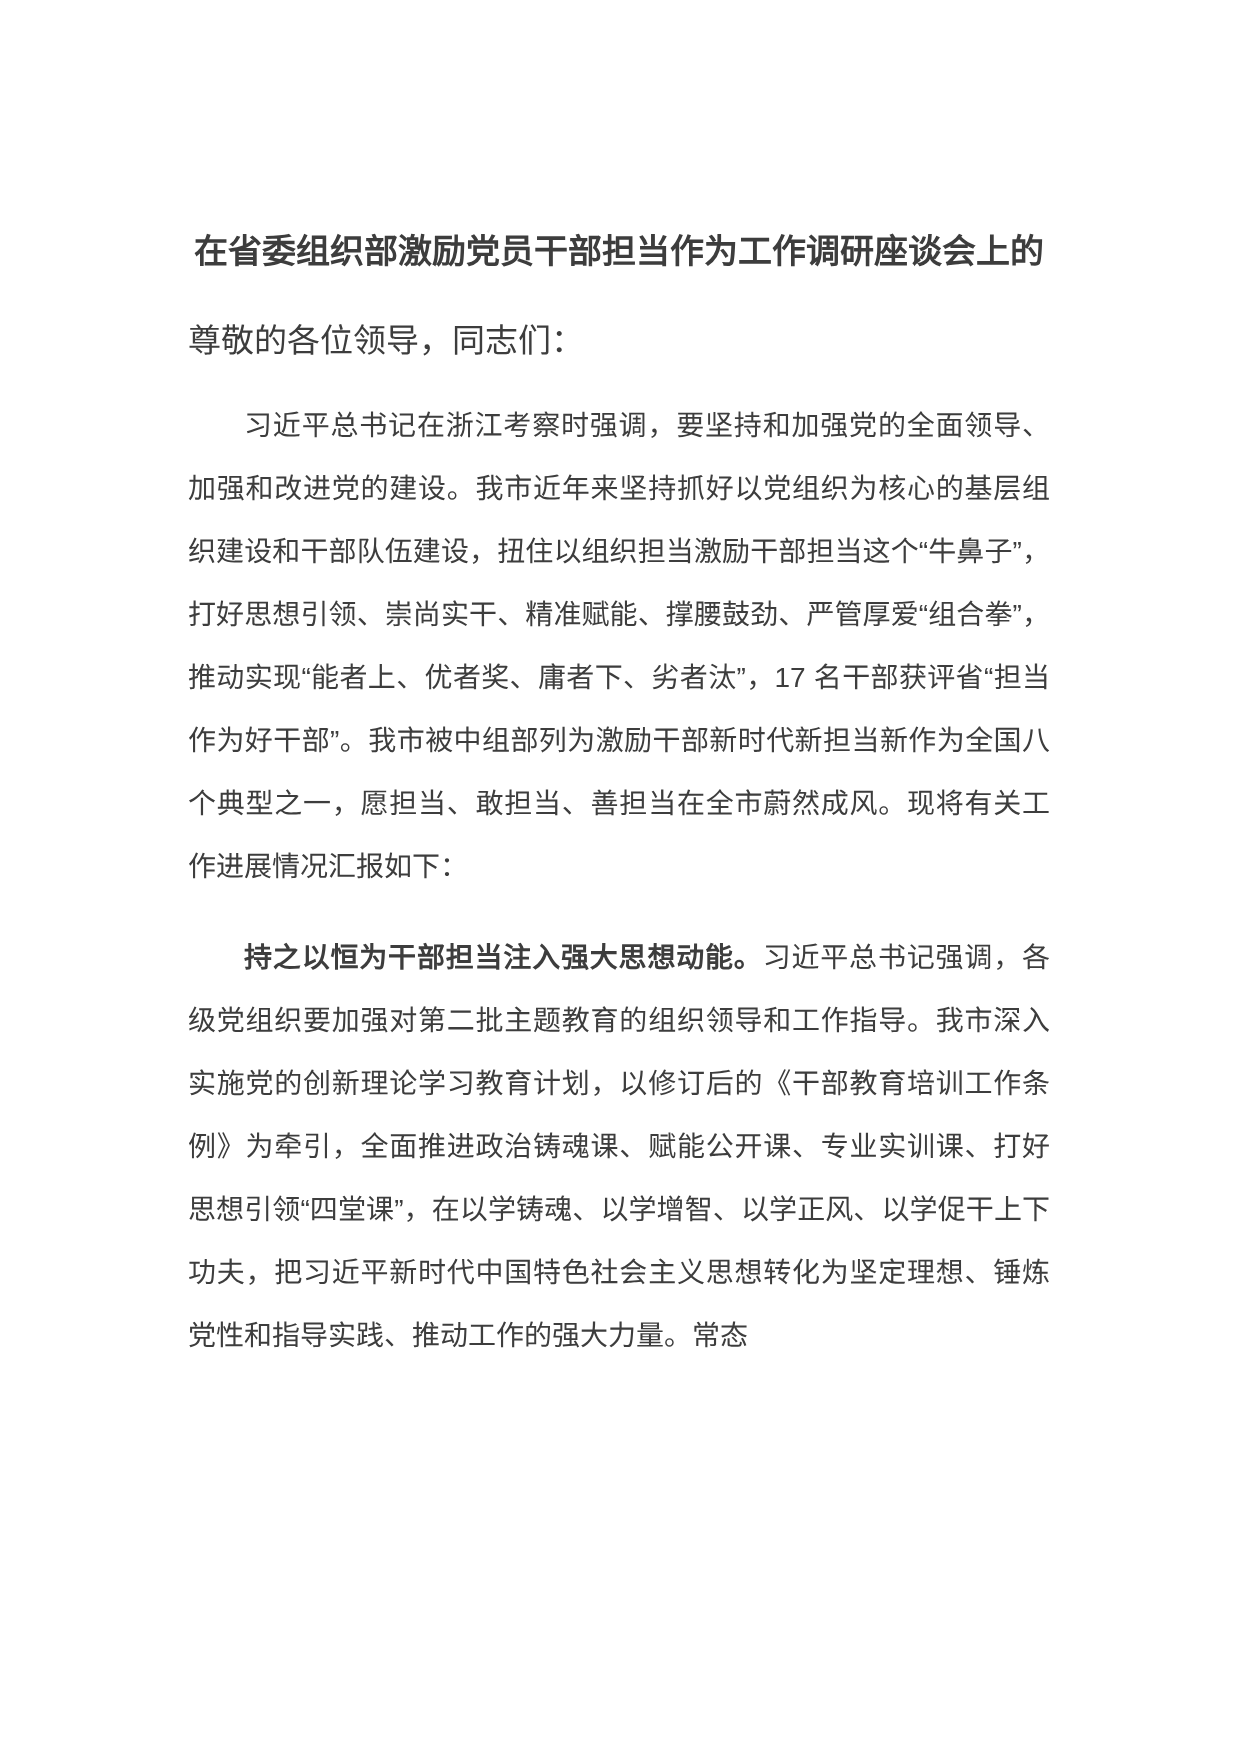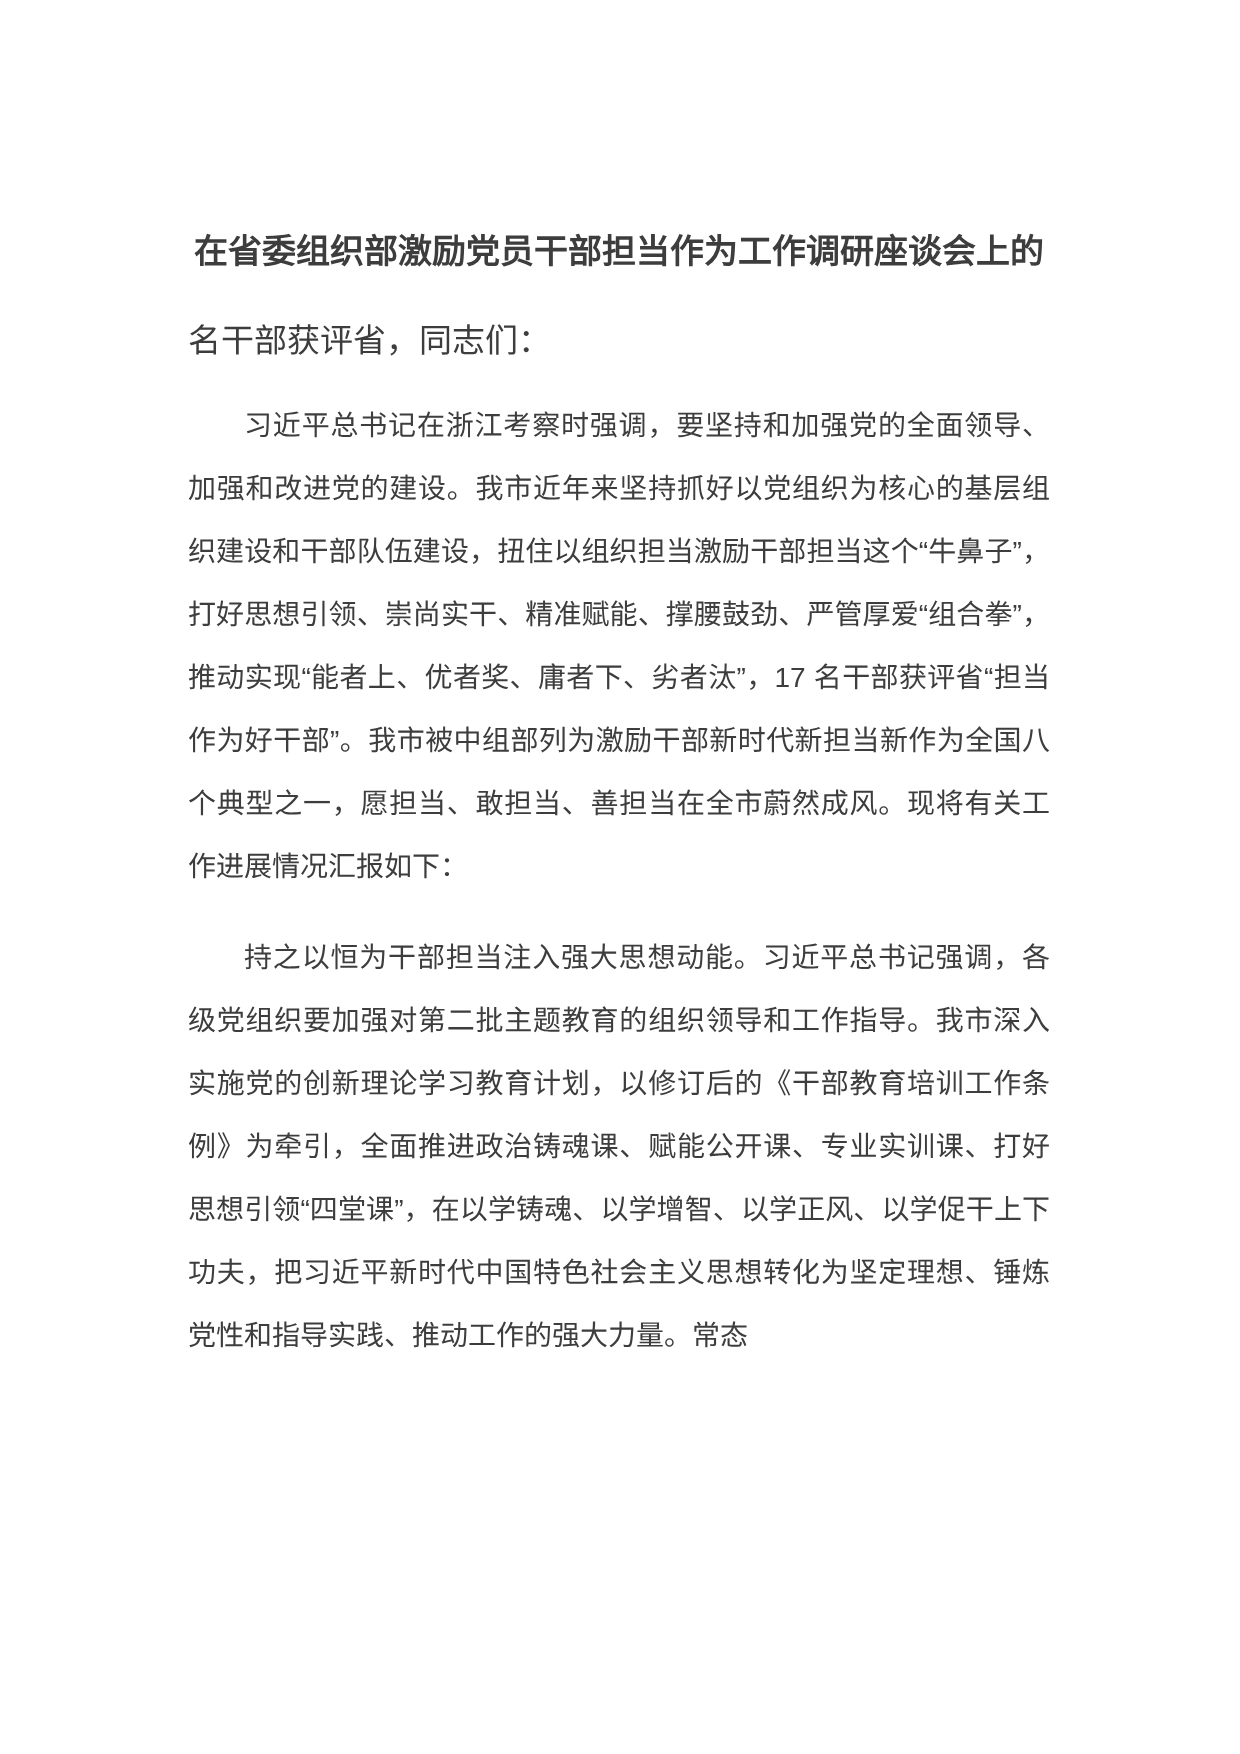--- a/index.html
+++ b/index.html
@@ -43,33 +43,33 @@
     font-size: 28px;
     line-height: 63px;
     text-align: justify;
     text-indent: 2em;
     color: #3d3d3d;
   }
   .para.second {
     margin-top: 28px;
   }
   .lead-bold {
-    font-weight: 400;
+    font-weight: 700;
   }
 </style>
 </head>
 <body>
 
 <div class="doc-page">
 
   <h1 class="doc-title">
     <span class="title-line">在省委组织部激励党员干部担当作为工作调研座谈会上的</span>
   </h1>
 
-  <p class="salutation">名干部获评省，同志们：</p>
+  <p class="salutation">尊敬的各位领导，同志们：</p>
 
   <p class="para">习近平总书记在浙江考察时强调，要坚持和加强党的全面领导、加强和改进党的建设。我市近年来坚持抓好以党组织为核心的基层组织建设和干部队伍建设，扭住以组织担当激励干部担当这个“牛鼻子”，打好思想引领、崇尚实干、精准赋能、撑腰鼓劲、严管厚爱“组合拳”，推动实现“能者上、优者奖、庸者下、劣者汰”，17 名干部获评省“担当作为好干部”。我市被中组部列为激励干部新时代新担当新作为全国八个典型之一，愿担当、敢担当、善担当在全市蔚然成风。现将有关工作进展情况汇报如下：</p>
 
   <p class="para second">
     <span class="lead-bold">持之以恒为干部担当注入强大思想动能。</span><span>习近平总书记强调，各级党组织要加强对第二批主题教育的组织领导和工作指导。我市深入实施党的创新理论学习教育计划，以修订后的《干部教育培训工作条例》为牵引，全面推进政治铸魂课、赋能公开课、专业实训课、打好思想引领“四堂课”，在以学铸魂、以学增智、以学正风、以学促干上下功夫，把习近平新时代中国特色社会主义思想转化为坚定理想、锤炼党性和指导实践、推动工作的强大力量。常态</span>
   </p>
 
 </div>
 
 </body></html>

